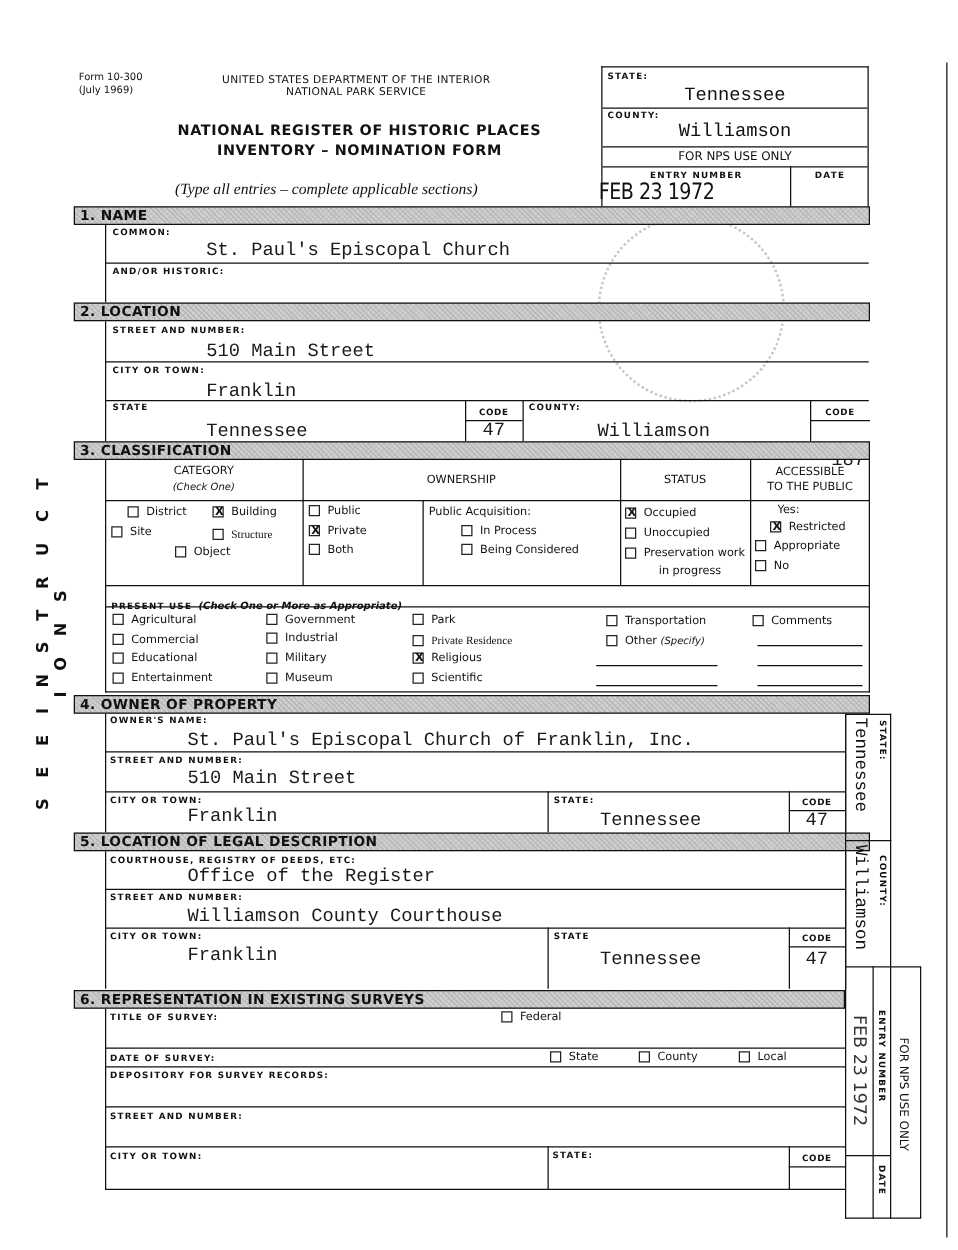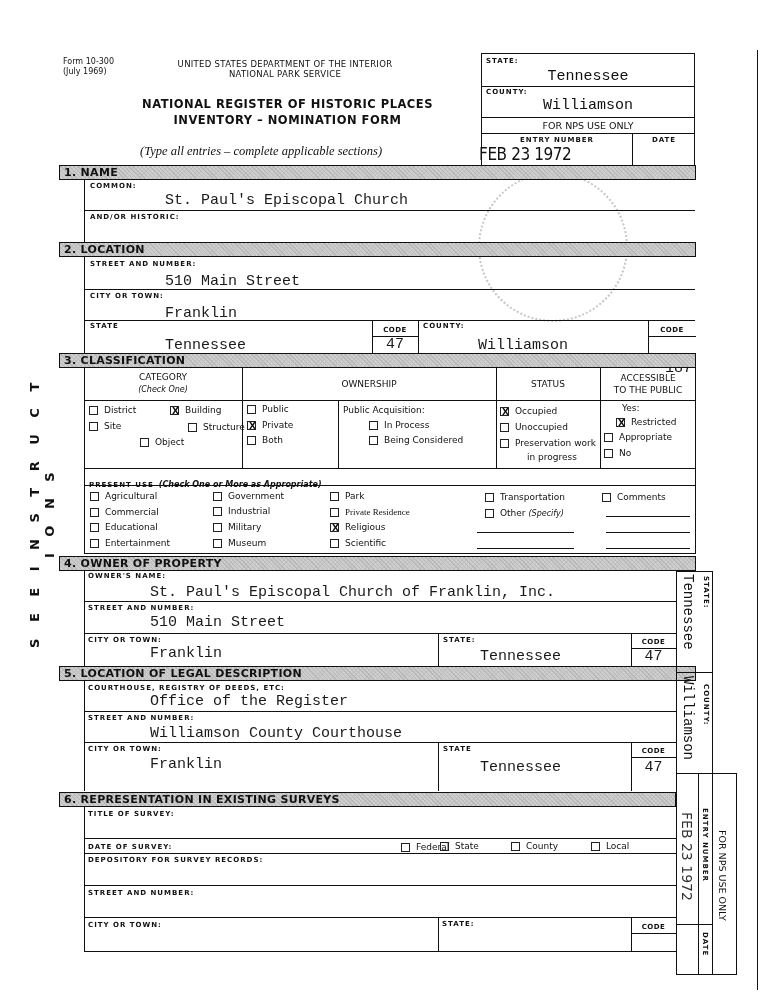--- a/index.html
+++ b/index.html
@@ -116,24 +116,24 @@
 
 <div class="abs sans" style="left:84px;width:158px;text-align:center;top:372px;font-size:9px;">CATEGORY</div>
 <div class="abs sans" style="left:84px;width:158px;text-align:center;top:385px;font-size:8px;font-style:italic;">(Check One)</div>
 <div class="abs sans" style="left:242px;width:254px;text-align:center;top:379px;font-size:9px;">OWNERSHIP</div>
 <div class="abs sans" style="left:496px;width:104px;text-align:center;top:379px;font-size:9px;">STATUS</div>
 <div class="abs sans" style="left:600px;width:96px;text-align:center;top:372px;font-size:9px;line-height:12px;">
   <div>ACCESSIBLE</div>
   <div>TO THE PUBLIC</div>
 </div>
 
-<div class="opt" style="left:89px;top:405px;"><span class="cb"></span><span>District</span></div>
+<div class="opt" style="left:102px;top:405px;"><span class="cb"></span><span>District</span></div>
 <div class="opt" style="left:170px;top:405px;"><span class="cb checked"></span><span>Building</span></div>
 <div class="opt" style="left:89px;top:421px;"><span class="cb"></span><span>Site</span></div>
-<div class="opt" style="left:188px;top:422px;"><span class="cb"></span><span>Structure</span></div>
+<div class="opt" style="left:170px;top:422px;font-family:Liberation Serif, serif;"><span class="cb"></span><span>Structure</span></div>
 <div class="opt" style="left:140px;top:437px;"><span class="cb"></span><span>Object</span></div>
 
 <div class="opt" style="left:247px;top:404px;"><span class="cb"></span><span>Public</span></div>
 <div class="opt" style="left:247px;top:420px;"><span class="cb checked"></span><span>Private</span></div>
 <div class="opt" style="left:247px;top:435px;"><span class="cb"></span><span>Both</span></div>
 <div class="opt" style="left:343px;top:405px;">Public Acquisition:</div>
 <div class="opt" style="left:369px;top:420px;"><span class="cb"></span><span>In Process</span></div>
 <div class="opt" style="left:369px;top:435px;"><span class="cb"></span><span>Being Considered</span></div>
 
 <div class="opt" style="left:500px;top:406px;"><span class="cb checked"></span><span>Occupied</span></div>
@@ -219,21 +219,21 @@
 <div class="abs typed" style="left:631px;width:45px;text-align:center;top:759px;">47</div>
 
 <div class="abs hatch" style="left:59px;top:792px;width:617px;height:15px;">
   <div class="sec-title">6. REPRESENTATION IN EXISTING SURVEYS</div>
 </div>
 <div class="abs" style="left:84px;top:807px;width:592px;height:145px;border:1.5px solid #111;border-top:none;border-right:none;"></div>
 <div class="abs lbl" style="left:88px;top:810px;">TITLE OF SURVEY:</div>
 <div class="abs" style="left:84px;top:818px;width:590px;height:20px;"></div>
 <div class="hl" style="left:84px;width:592px;top:838px;"></div>
 <div class="abs lbl" style="left:88px;top:843px;">DATE OF SURVEY:</div>
-<div class="opt" style="left:353px;top:842px;padding-left:48px;"><span class="cb"></span><span>Federal</span></div>
+<div class="opt" style="left:353px;top:809px;padding-left:48px;"><span class="cb"></span><span>Federal</span></div>
 <div class="opt" style="left:440px;top:841px;"><span class="cb"></span><span>State</span></div>
 <div class="opt" style="left:511px;top:841px;"><span class="cb"></span><span>County</span></div>
 <div class="opt" style="left:591px;top:841px;"><span class="cb"></span><span>Local</span></div>
 <div class="hl" style="left:84px;width:592px;top:853px;"></div>
 <div class="abs lbl" style="left:88px;top:856px;">DEPOSITORY FOR SURVEY RECORDS:</div>
 <div class="abs" style="left:84px;top:864px;width:590px;height:20px;"></div>
 <div class="hl" style="left:84px;width:592px;top:885px;"></div>
 <div class="abs lbl" style="left:88px;top:889px;">STREET AND NUMBER:</div>
 <div class="abs" style="left:84px;top:897px;width:590px;height:18px;"></div>
 <div class="hl" style="left:84px;width:592px;top:917px;"></div>

